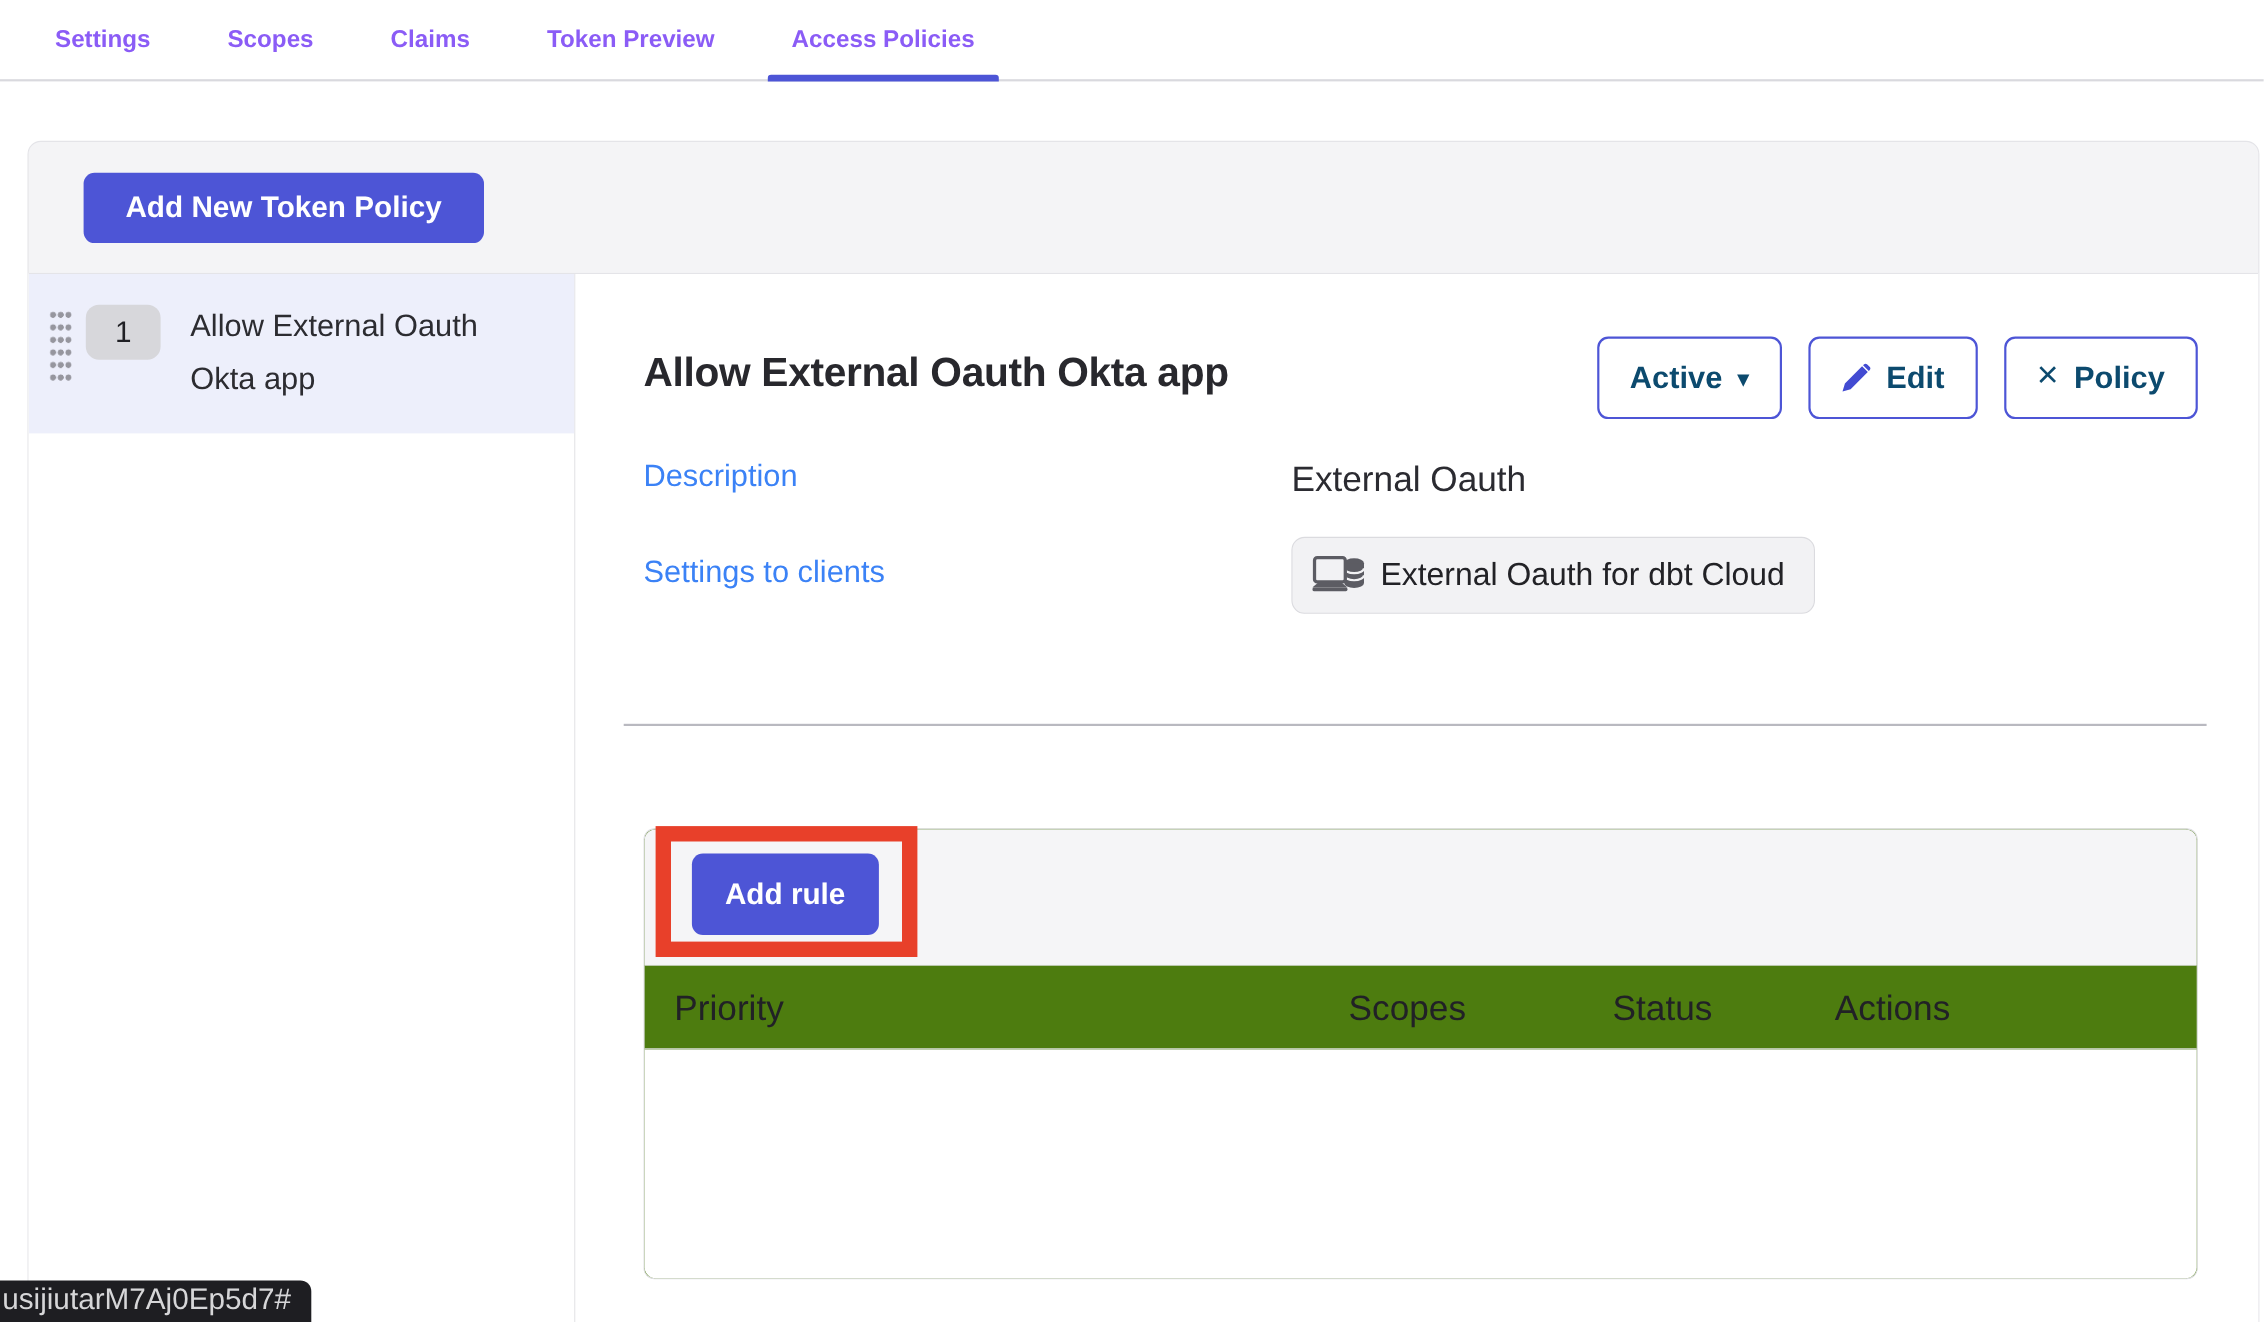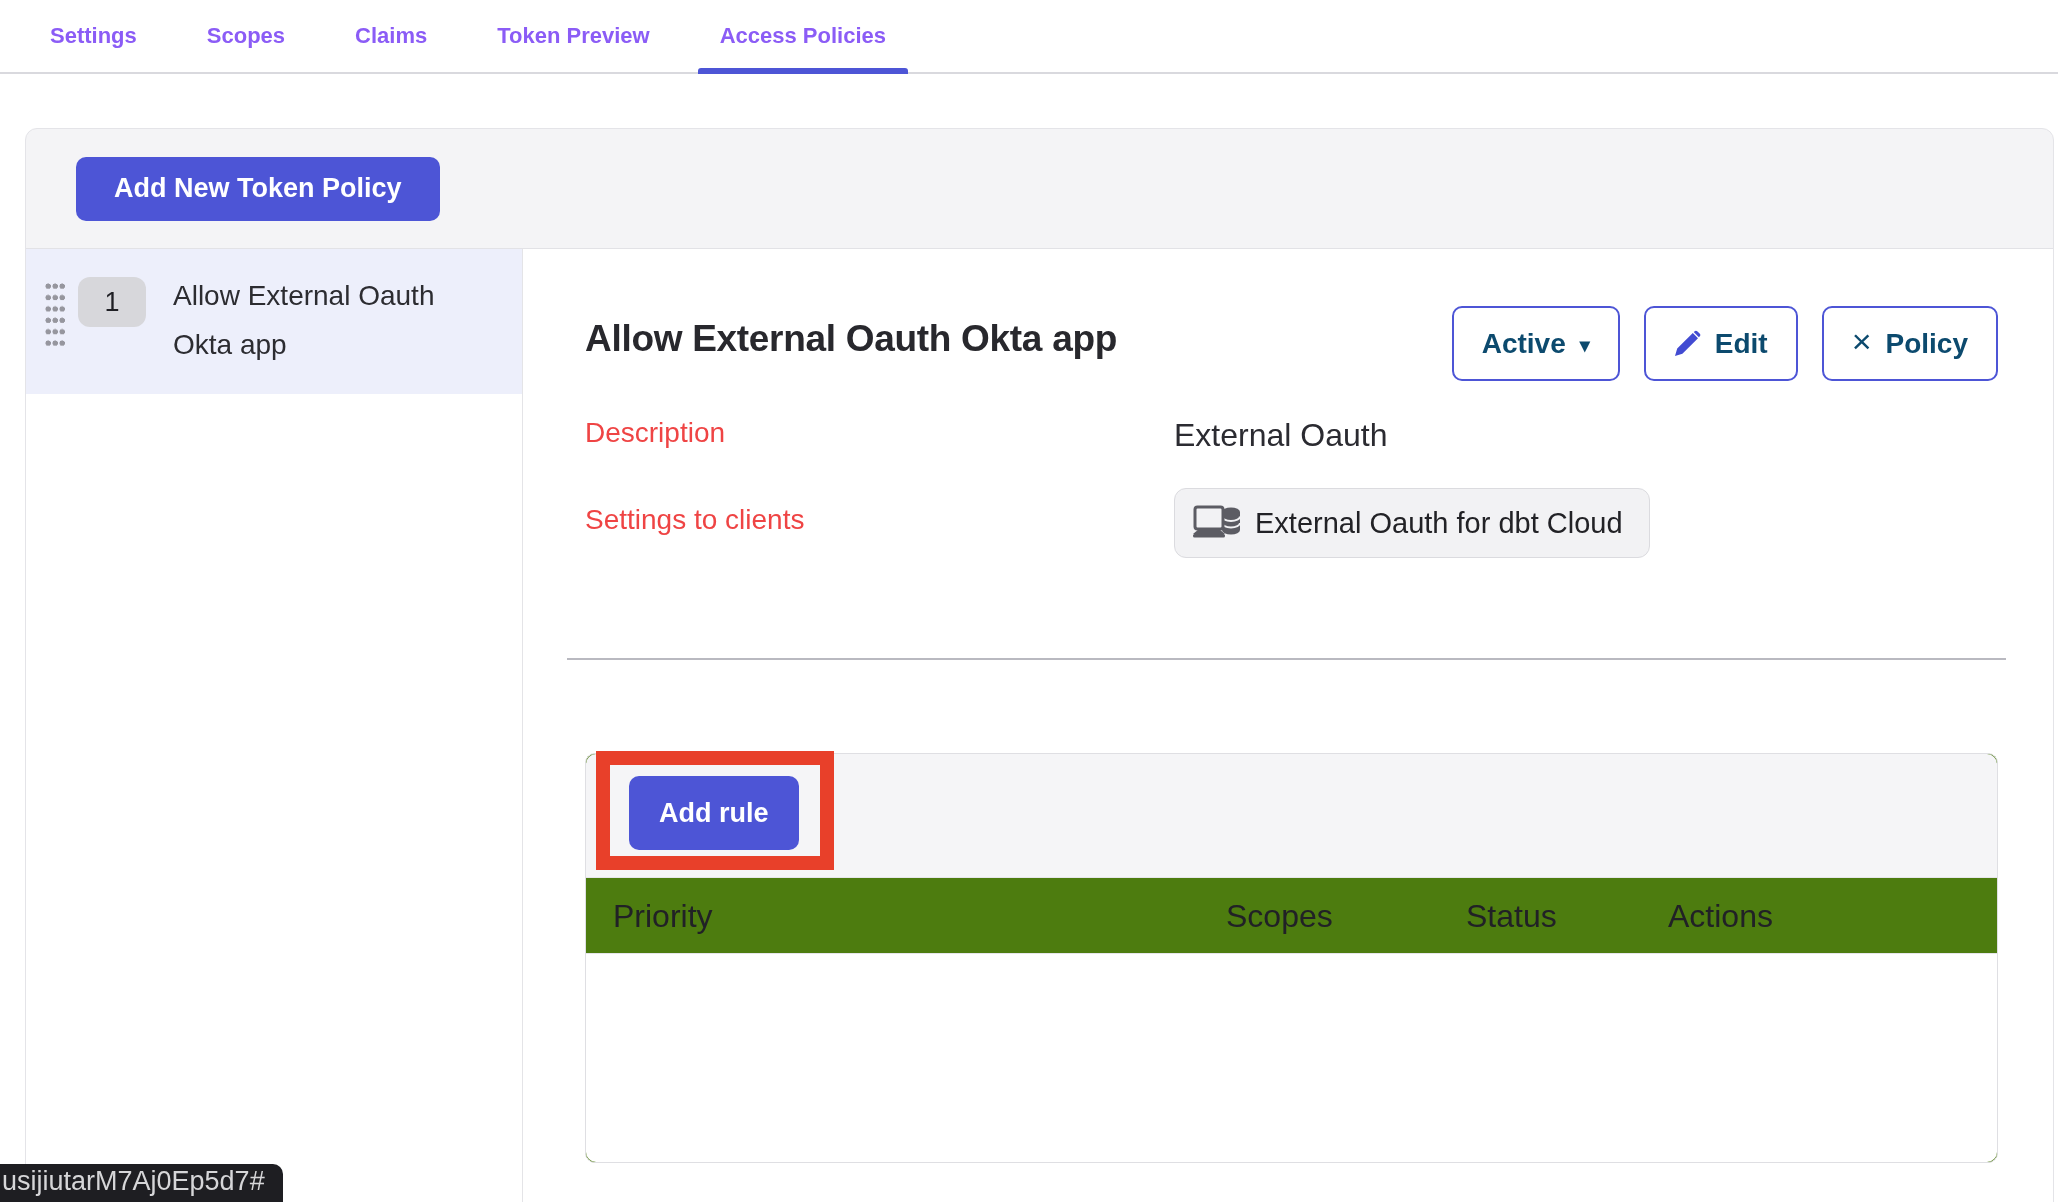--- a/index.html
+++ b/index.html
@@ -73,21 +73,21 @@
     border:2px solid #4d55d6; border-radius:10px; color:#0c4a6e;
     font-family:inherit; font-size:28px; font-weight:700;
     display:flex; align-items:center; gap:14px;
   }
   .chev { font-size:20px; transform:translateY(1px); }
   .x-glyph { font-size:34px; font-weight:400; transform:translateY(-2px); }
 
   .meta-row { display:flex; align-items:flex-start; }
   .meta-row.r1 { margin-top:36px; }
   .meta-row.r2 { margin-top:50px; }
-  .meta-label { width:589px; flex-shrink:0; font-size:28px; color:#ef4444; }
+  .meta-label { width:589px; flex-shrink:0; font-size:28px; color:#3b82f6; }
   .meta-value { font-size:32px; color:#2b2b31; }
   .client-chip {
     display:inline-flex; align-items:center; gap:14px; margin-top:-16px;
     background:#f2f2f4; border:1px solid #dbdbdf; border-radius:12px;
     height:70px; padding:0 26px 0 18px; font-size:29px; color:#222226; cursor:pointer;
   }
 
   .divider { margin-top:100px; height:2px; background:#b9b9c0; margin-left:-18px; margin-right:-8px; }
 
   

